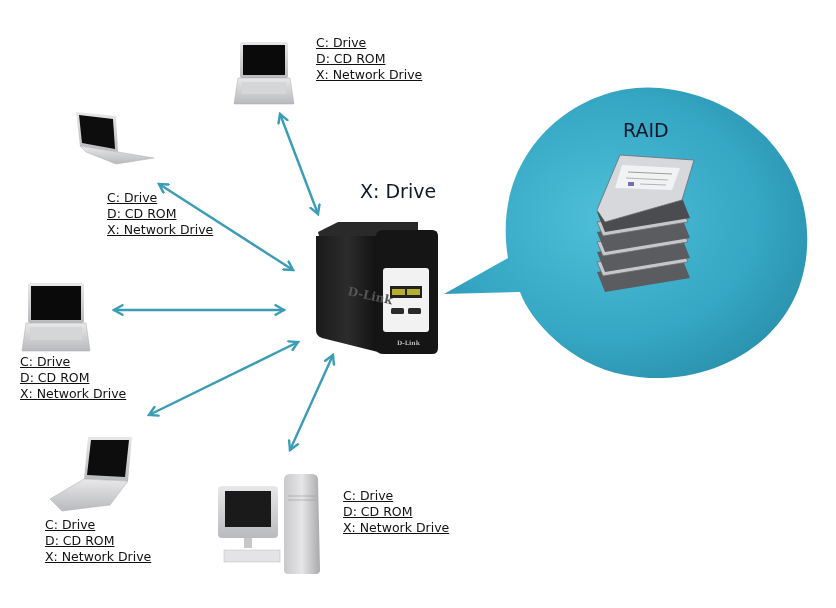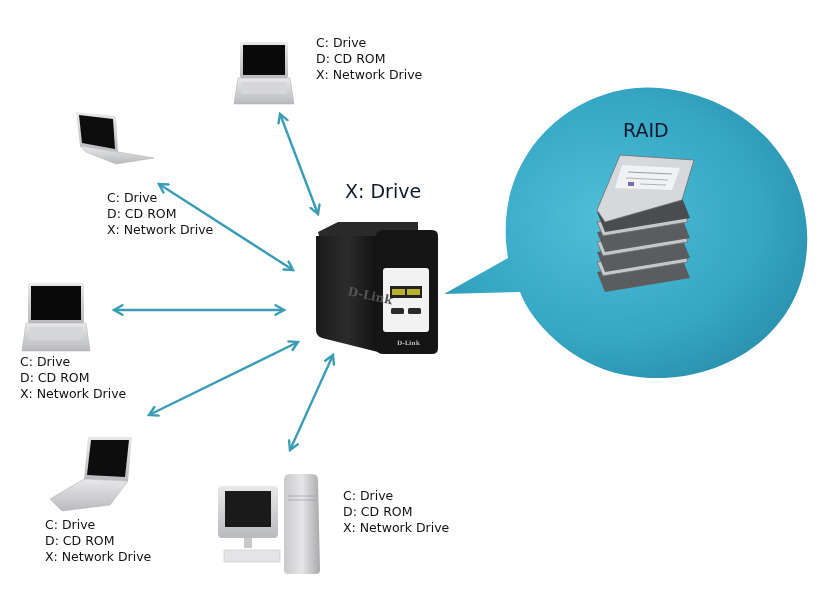--- a/index.html
+++ b/index.html
@@ -1,19 +1,19 @@
 <!DOCTYPE html>
 <html><head>
 <meta charset="utf-8">
 <style>
   html, body { margin: 0; padding: 0; background: #ffffff; }
   body { width: 836px; height: 608px; position: relative; overflow: hidden;
          font-family: "DejaVu Sans", "Liberation Sans", sans-serif; color: #111; }
   .label { position: absolute; font-size: 12.5px; line-height: 16px; color: #111; white-space: nowrap; }
-  .label div { height: 16px; }
+  .label div { height: 16px; text-decoration: underline; }
   .title { position: absolute; font-size: 19px; color: #0f172a; white-space: nowrap; }
   svg { position: absolute; left: 0; top: 0; }
 </style>
 </head>
 <body>
 
 <svg width="836" height="608" viewBox="0 0 836 608">
   <defs>
     <radialGradient id="bubbleGrad" cx="45%" cy="45%" r="60%">
       <stop offset="0%" stop-color="#4fbfd9"></stop>
@@ -119,21 +119,21 @@
     <rect x="0" y="12" width="60" height="52" rx="4" fill="url(#silverGrad)"></rect>
     <rect x="7" y="17" width="46" height="36" fill="#1a1a1a"></rect>
     <rect x="26" y="64" width="8" height="10" fill="#c8c8ca"></rect>
     <rect x="6" y="76" width="56" height="12" fill="#e4e4e6" stroke="#bbb" stroke-width="0.5"></rect>
     <path d="M 66 6 Q 66 0 72 0 L 94 0 Q 100 0 100 6 L 102 96 Q 102 100 98 100 L 70 100 Q 66 100 66 96 Z" fill="url(#towerGrad)"></path>
     <line x1="70" y1="22" x2="98" y2="22" stroke="#999" stroke-width="0.6"></line>
     <line x1="70" y1="26" x2="98" y2="26" stroke="#999" stroke-width="0.6"></line>
   </g>
 </svg>
 
-<div class="title" style="left:345px; top:180px;">X: Drive</div>
+<div class="title" style="left:360px; top:180px;">X: Drive</div>
 <div class="title" style="left:623px; top:119px;">RAID</div>
 
 <div class="label" style="left:316px; top:35px;">
   <div>C: Drive</div>
   <div>D: CD ROM</div>
   <div>X: Network Drive</div>
 </div>
 <div class="label" style="left:107px; top:190px;">
   <div>C: Drive</div>
   <div>D: CD ROM</div>

